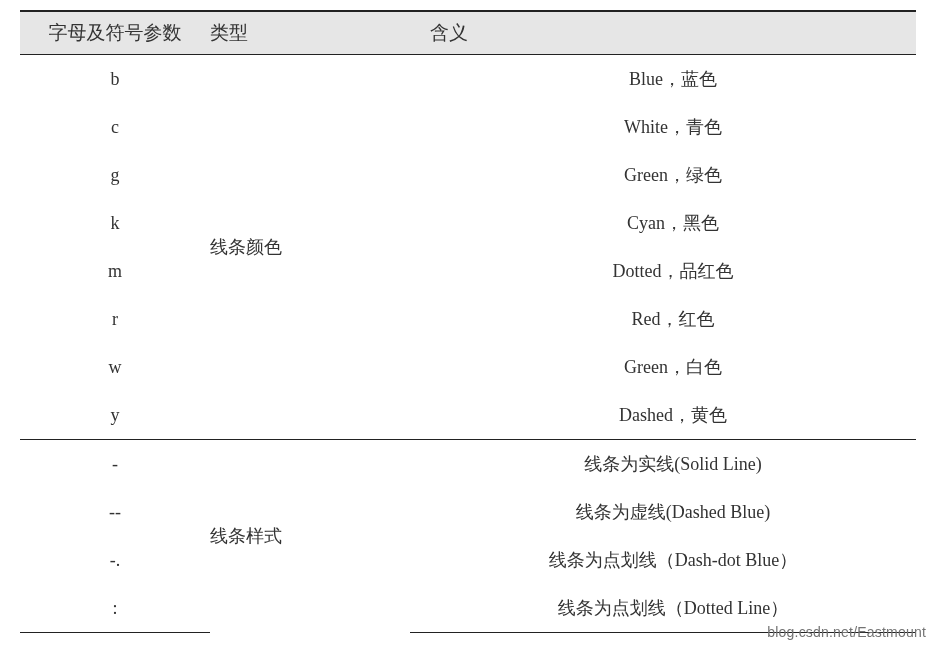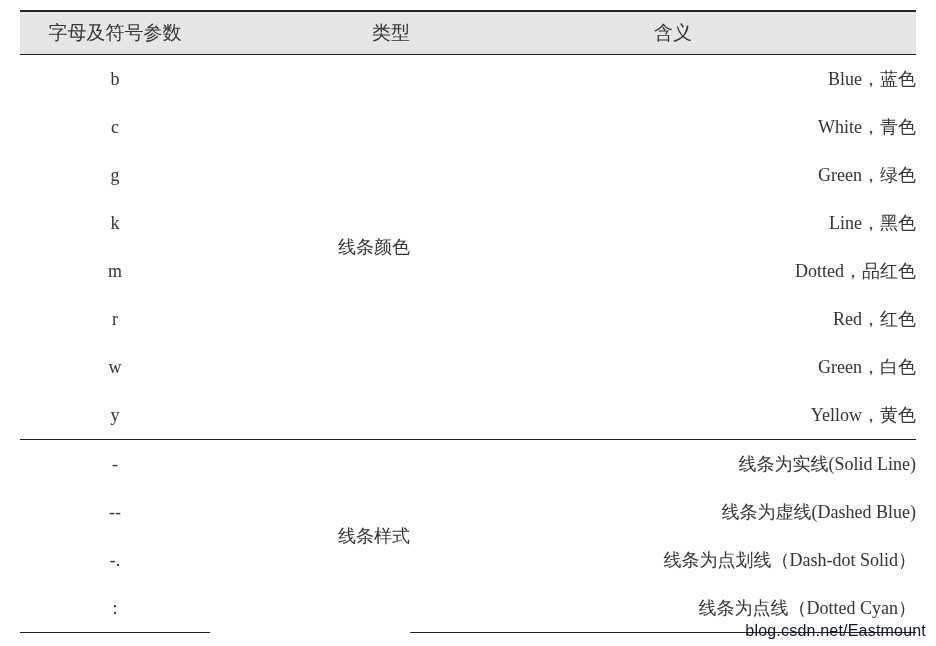--- a/index.html
+++ b/index.html
@@ -36,103 +36,103 @@
     padding: 12px 0;
     vertical-align: middle;
     font-size: 18px;
   }
   .col-code {
     width: 190px;
     text-align: center;
   }
   .col-type {
     width: 200px;
-    text-align: right;
+    text-align: left;
   }
   .col-meaning {
-    text-align: right;
+    text-align: center;
     padding-left: 20px;
   }
   .section-divider td {
     border-top: 1.5px solid #222;
   }
   .bottom-border td {
     border-bottom: 1.5px solid #222;
   }
   .watermark {
     position: absolute;
     right: 10px;
     bottom: 6px;
     font-family: Arial, sans-serif;
-    font-size: 16px;
-    color: #0f172a;
+    font-size: 14px;
+    color: #737373;
     letter-spacing: 0.2px;
   }
 </style>
 </head>
 <body>
 
 <div class="container">
   <table>
     <thead>
       <tr>
         <th class="col-code">字母及符号参数</th>
         <th class="col-type">类型</th>
-        <th class="col-meaning" style="text-align:center;">含义</th>
+        <th class="col-meaning" style="text-align:left;">含义</th>
       </tr>
     </thead>
     <tbody>
 
       <tr>
         <td class="col-code">b</td>
         <td class="col-type" rowspan="8">线条颜色</td>
         <td class="col-meaning">Blue，蓝色</td>
       </tr>
       <tr>
         <td class="col-code">c</td>
         <td class="col-meaning">White，青色</td>
       </tr>
       <tr>
         <td class="col-code">g</td>
         <td class="col-meaning">Green，绿色</td>
       </tr>
       <tr>
         <td class="col-code">k</td>
-        <td class="col-meaning">Line，黑色</td>
+        <td class="col-meaning">Cyan，黑色</td>
       </tr>
       <tr>
         <td class="col-code">m</td>
         <td class="col-meaning">Dotted，品红色</td>
       </tr>
       <tr>
         <td class="col-code">r</td>
         <td class="col-meaning">Red，红色</td>
       </tr>
       <tr>
         <td class="col-code">w</td>
         <td class="col-meaning">Green，白色</td>
       </tr>
       <tr>
         <td class="col-code">y</td>
-        <td class="col-meaning">Yellow，黄色</td>
+        <td class="col-meaning">Dashed，黄色</td>
       </tr>
 
       <tr class="section-divider">
         <td class="col-code">-</td>
         <td class="col-type" rowspan="4">线条样式</td>
         <td class="col-meaning">线条为实线(Solid Line)</td>
       </tr>
       <tr>
         <td class="col-code">--</td>
         <td class="col-meaning">线条为虚线(Dashed Blue)</td>
       </tr>
       <tr>
         <td class="col-code">-.</td>
-        <td class="col-meaning">线条为点划线（Dash-dot Solid）</td>
+        <td class="col-meaning">线条为点划线（Dash-dot Blue）</td>
       </tr>
       <tr class="bottom-border">
         <td class="col-code">:</td>
-        <td class="col-meaning">线条为点线（Dotted Cyan）</td>
+        <td class="col-meaning">线条为点划线（Dotted Line）</td>
       </tr>
     </tbody>
   </table>
   <div class="watermark">blog.csdn.net/Eastmount</div>
 </div>
 
 </body></html>

